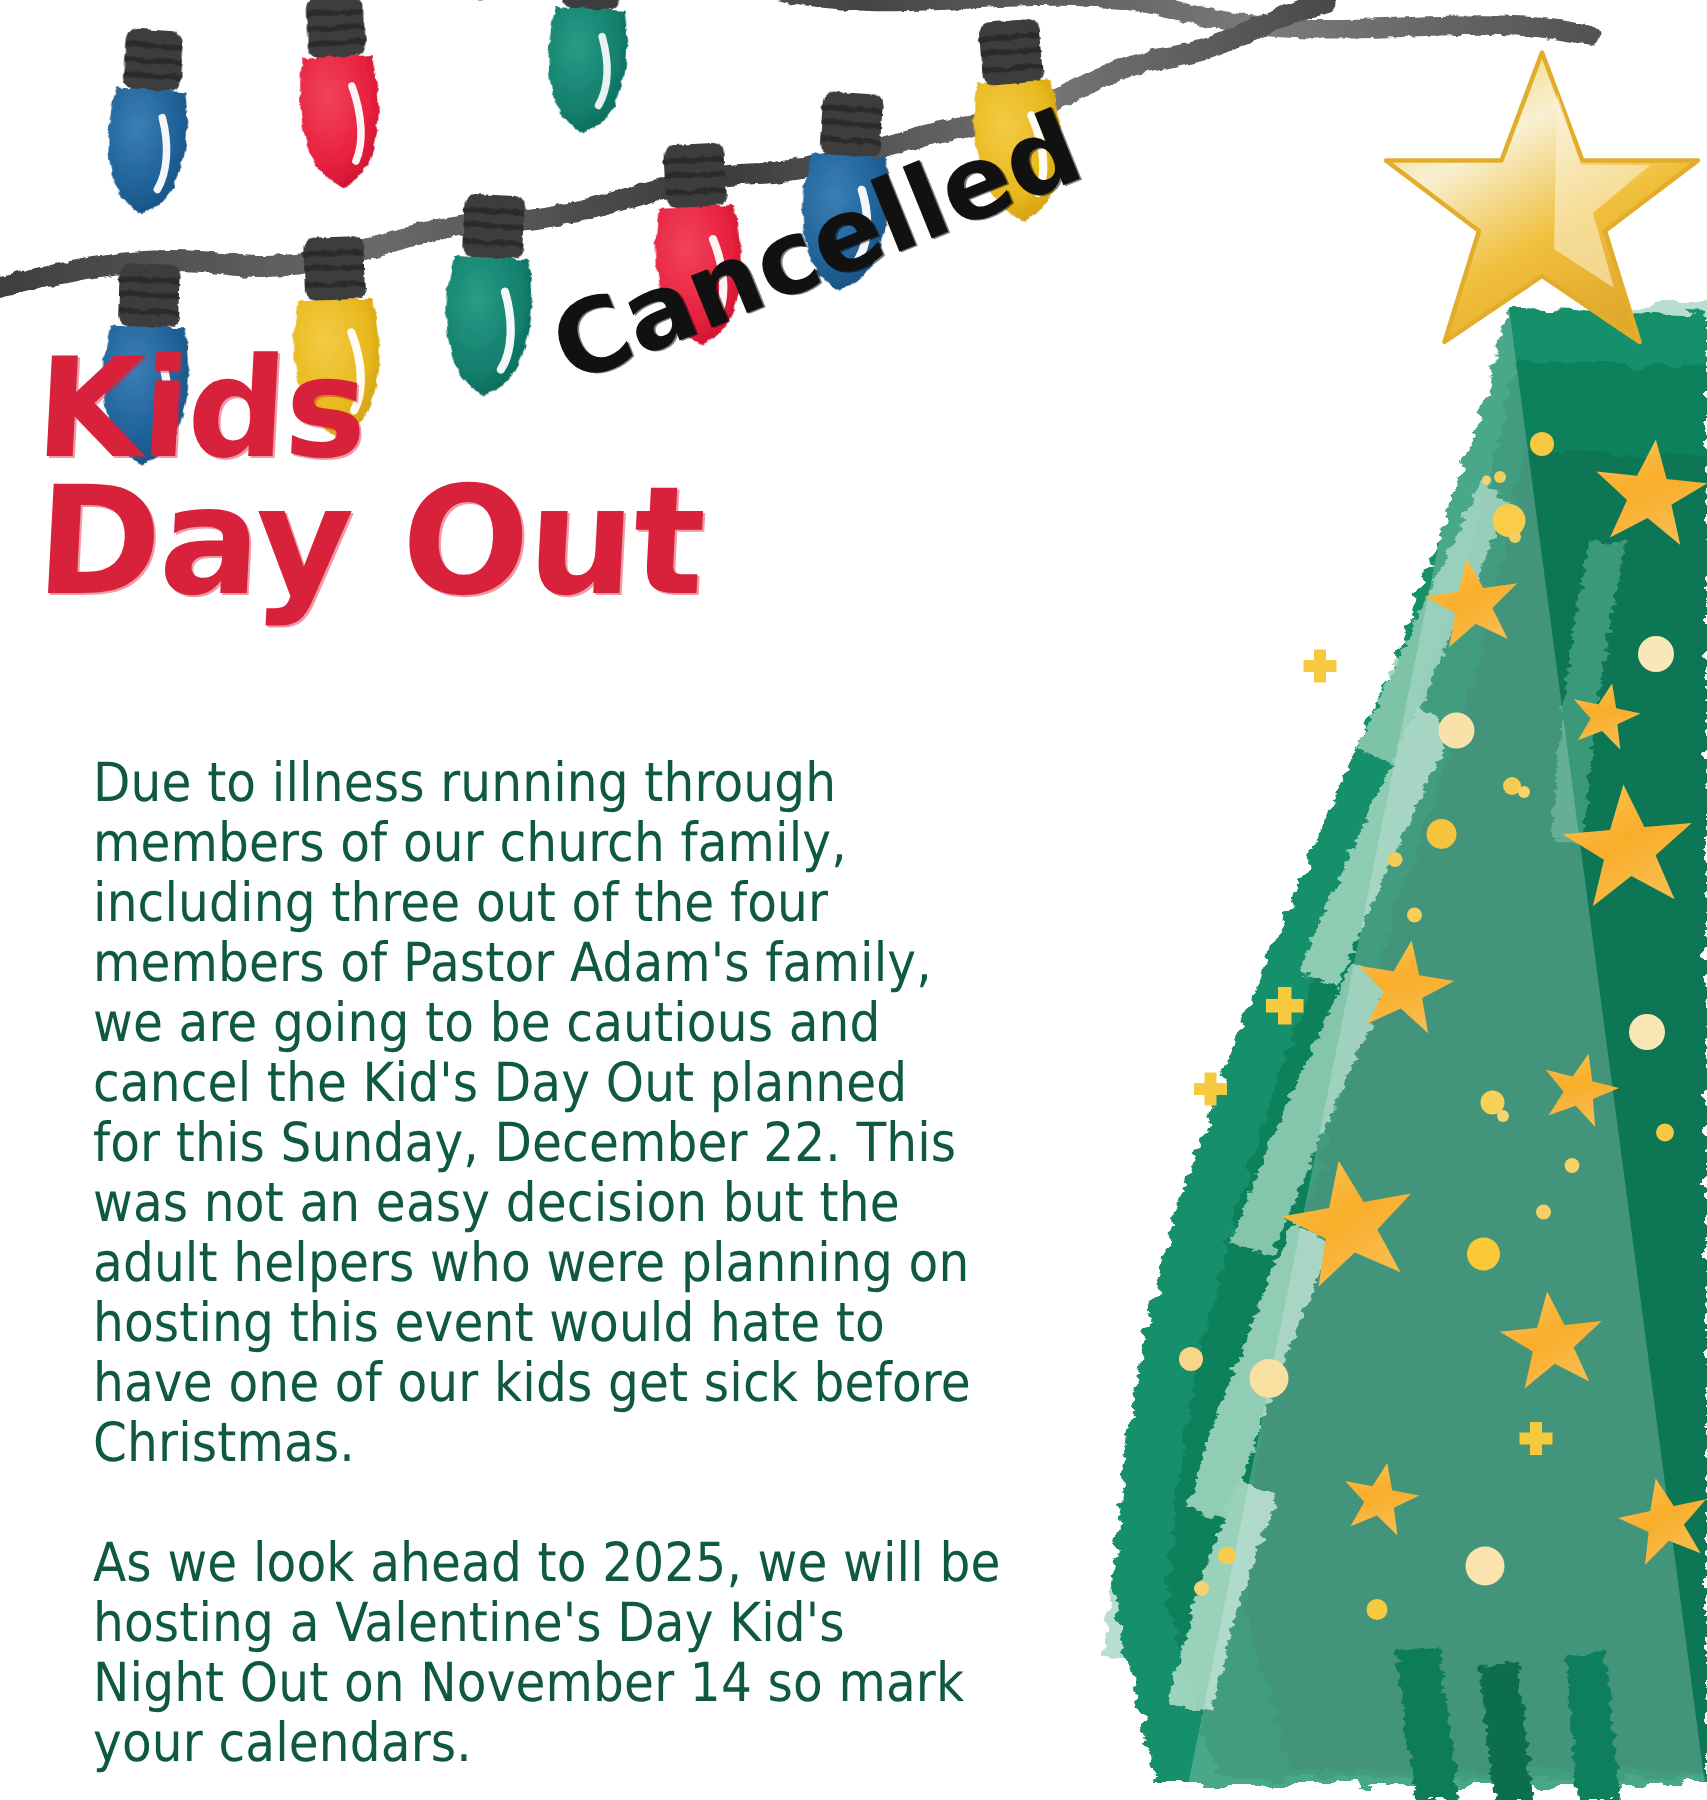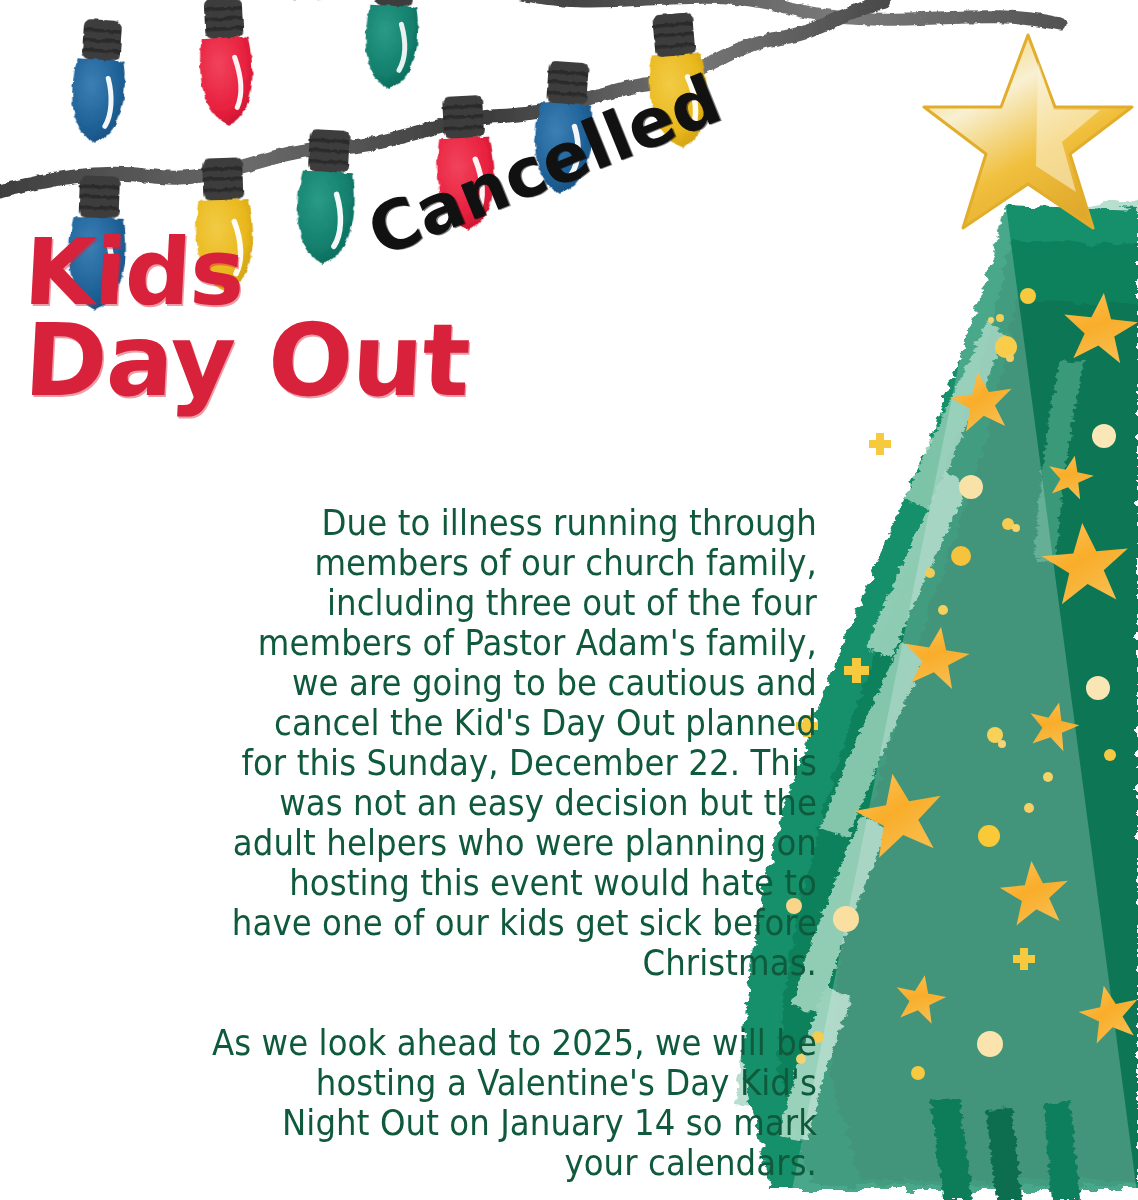--- a/index.html
+++ b/index.html
@@ -55,24 +55,23 @@
     letter-spacing:0px;
     white-space:nowrap;
     transform:rotate(-22deg);
     transform-origin:left center;
     text-shadow:1px 1px 0 rgba(0,0,0,.5);
   }
 
   
   #body-copy{
     position:absolute;
-    left:77px; top:503px;
+    left:62px; top:503px;
     z-index:4;
     width:740px;
-    text-align:right;
   }
   .para{
     color:#0f5a3c;
     font-family:"Liberation Sans Narrow","DejaVu Sans Condensed","Liberation Sans", sans-serif;
     font-size:36px;
     line-height:40px;
     font-stretch:condensed;
     letter-spacing:.1px;
     white-space:pre-line;
     margin:0;
@@ -414,17 +413,17 @@
 we are going to be cautious and
 cancel the Kid's Day Out planned
 for this Sunday, December 22. This
 was not an easy decision but the
 adult helpers who were planning on
 hosting this event would hate to
 have one of our kids get sick before
 Christmas.</p>
     <p class="para" id="para-2">As we look ahead to 2025, we will be
 hosting a Valentine's Day Kid's
-Night Out on January 14 so mark
+Night Out on November 14 so mark
 your calendars.</p>
   </div>
 
 </div>
 
 </body></html>

